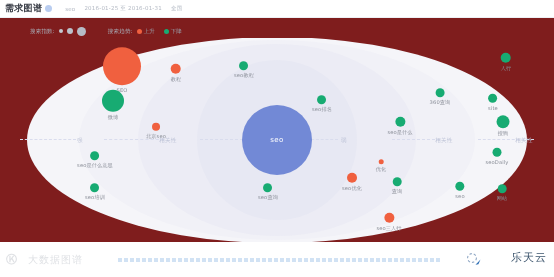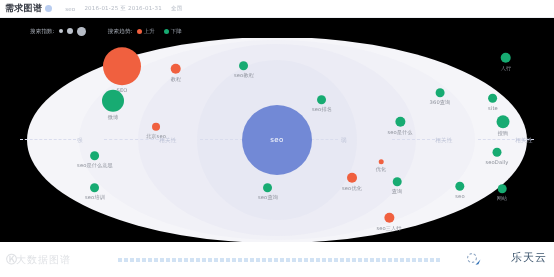--- a/index.html
+++ b/index.html
@@ -2,21 +2,21 @@
 <html><head>
 <meta charset="utf-8">
 <style>
   html,body{margin:0;padding:0;}
   body{
     width:554px;height:277px;overflow:hidden;
     background:#ffffff;
     font-family:"DejaVu Sans","Liberation Sans",sans-serif;
     -webkit-font-smoothing:antialiased;
   }
-  #app{position:relative;width:554px;height:277px;overflow:hidden;background:#000000;}
+  #app{position:relative;width:554px;height:277px;overflow:hidden;background:#7f1d1d;}
 
   
   .header{
     position:absolute;left:0;top:0;width:554px;height:17px;
     background:#ffffff;
     border-bottom:1px solid #eef0f4;
     display:flex;align-items:center;
   }
   .hd-title{
     font-size:9px;font-weight:bold;color:#3d4category;color:#3b3f48;
@@ -109,21 +109,21 @@
     opacity:.85;
   }
   .wm-left{
     position:absolute;left:6px;top:10px;
     display:flex;align-items:center;opacity:.22;
   }
   .wm-left .wm-mark{
     font-size:11px;color:#6c7686;font-weight:bold;letter-spacing:-1px;
   }
   .wm-left .wm-txt{
-    font-size:10px;color:#6c7686;font-weight:normal;margin-left:0;letter-spacing:1px;
+    font-size:10px;color:#6c7686;font-weight:normal;margin-left:12px;letter-spacing:1px;
   }
   .brand{
     position:absolute;right:7px;top:8px;
     display:flex;align-items:center;
   }
   .brand-logo{
     width:16px;height:14px;margin-right:3px;position:relative;
   }
   .brand-txt{
     font-size:11px;color:#3d566e;letter-spacing:1px;font-weight:500;margin-left:26px;

